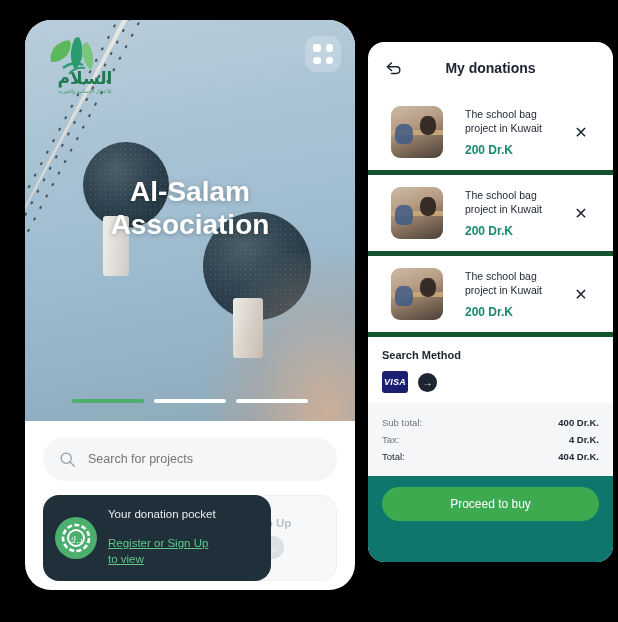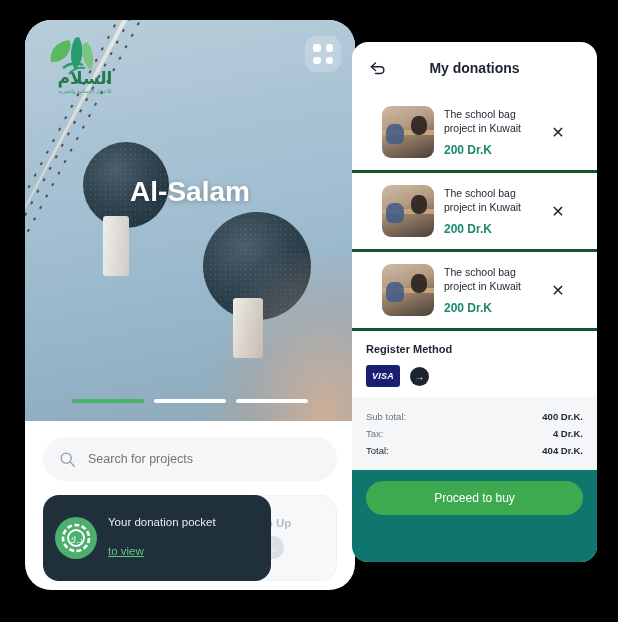--- a/index.html
+++ b/index.html
@@ -127,37 +127,37 @@
   }
 
   .cat-row{ display:flex; justify-content:space-around; padding:14px 14px 0; }
   .cat{
     width:48px; height:48px; border-radius:50%; background:#f0f8f2;
     display:flex; align-items:center; justify-content:center;
   }
 
   
   .right-panel{
-    position:absolute; left:352px; top:42px;
+    position:absolute; left:368px; top:42px;
     width:245px; height:520px;
     background:#fff; border-radius:16px;
     overflow:hidden; display:flex; flex-direction:column;
   }
   .rp-header{
     height:52px; display:flex; align-items:center; padding:0 16px; flex:none;
   }
   .back-icon{ width:20px; color:#1b2430; cursor:pointer; }
   .rp-title{
     flex:1; text-align:center; font-size:14px; font-weight:bold; color:#1b2430;
     margin-left:-20px;
   }
   .don-list{ flex:none; }
   .don-row{
-    display:flex; align-items:center; gap:10px;
-    padding:12px 30px; border-bottom:3px solid #14532d;
+    display:flex; align-items:center; gap:22px;
+    padding:12px 23px; border-bottom:5px solid #14532d;
   }
   .thumb{
     width:52px; height:52px; border-radius:9px; flex:none; overflow:hidden;
     position:relative;
     background:linear-gradient(160deg,#cdbba6 0%,#b59b82 38%,#7e6a58 70%,#4a4038 100%);
   }
   .thumb::before{
     content:""; position:absolute; left:0; top:46%; width:100%; height:10%;
     background:#caa878; opacity:.9;
   }
@@ -176,21 +176,21 @@
   .close-x{
     width:18px; height:18px; flex:none; color:#1b2430;
     display:flex; align-items:center; justify-content:center;
     font-size:16px; cursor:pointer;
   }
 
   .pay-section{ padding:12px 14px 10px; }
   .pay-title{ font-size:11px; font-weight:bold; color:#1b2430; margin-bottom:10px; }
   .pay-row{ display:flex; align-items:center; gap:10px; }
   .visa-card{
-    width:34px; height:22px; border-radius:3px; background:#1a1f71; flex:none;
+    width:26px; height:22px; border-radius:3px; background:#1a1f71; flex:none;
     display:flex; align-items:center; justify-content:center;
     color:#fff; font-size:9px; font-weight:bold; font-style:italic; letter-spacing:.3px;
   }
   .pay-info{ flex:1; }
   .pay-name{ font-size:9.5px; font-weight:bold; color:#1b2430; }
   .pay-num{ font-size:9.5px; color:#8a9099; margin-top:3px; letter-spacing:.5px; }
   .pay-arrow{
     width:19px; height:19px; border-radius:50%; background:#1b2430; flex:none;
     display:flex; align-items:center; justify-content:center; color:#fff; font-size:10px;
     cursor:pointer;
@@ -239,20 +239,21 @@
     <div class="grid-btn">
       <i></i>
       <i></i>
       <i></i>
       <i></i>
     </div>
 
     <div class="hero-text">
       <div class="hero-title">
         <div>Al-Salam</div>
+        <div>Association</div>
       </div>
     </div>
 
     <div class="dots">
       <i class="active"></i>
       <i></i>
       <i></i>
     </div>
   </div>
 
@@ -274,20 +275,21 @@
     <div class="pocket-card">
       <div class="coin-icon">
         <svg width="30" height="30" viewBox="0 0 30 30">
           <circle cx="15" cy="15" r="13" fill="none" stroke="#fff" stroke-width="2.6" stroke-dasharray="5 2.4"></circle>
           <circle cx="15" cy="15" r="8" fill="none" stroke="#fff" stroke-width="1.8"></circle>
           <text x="15" y="19.5" font-family="DejaVu Sans, sans-serif" font-size="9" fill="#fff" text-anchor="middle">د.ك</text>
         </svg>
       </div>
       <div class="pocket-txt">
         <div class="p-t">Your donation pocket</div>
+        <a class="p-l">Register or Sign Up</a>
         <a class="p-l">to view</a>
       </div>
     </div>
   </div>
 
   <div class="cat-row">
     <div class="cat">
       <svg width="30" height="30" viewBox="0 0 30 30">
         <rect x="4" y="23" width="22" height="4" rx="1.6" fill="#1f7a3f"></rect>
         <path d="M10 23 C10 16 12 13 15 13 C18 13 20 16 20 23 Z" fill="#e9e9e6"></path>
@@ -366,21 +368,21 @@
         </div>
       <div class="don-info">
         <div class="don-name">The school bag project in Kuwait</div>
         <div class="don-amt">200 Dr.K</div>
       </div>
       <div class="close-x">✕</div>
     </div>
   </div>
 
   <div class="pay-section">
-    <div class="pay-title">Register Method</div>
+    <div class="pay-title">Search Method</div>
     <div class="pay-row">
       <div class="visa-card">VISA</div>
       <div class="pay-arrow">→</div>
     </div>
   </div>
 
   <div class="totals">
     <div class="tot-row">
       <span class="tot-lbl">Sub total:</span>
       <span class="tot-val">400 Dr.K.</span>

